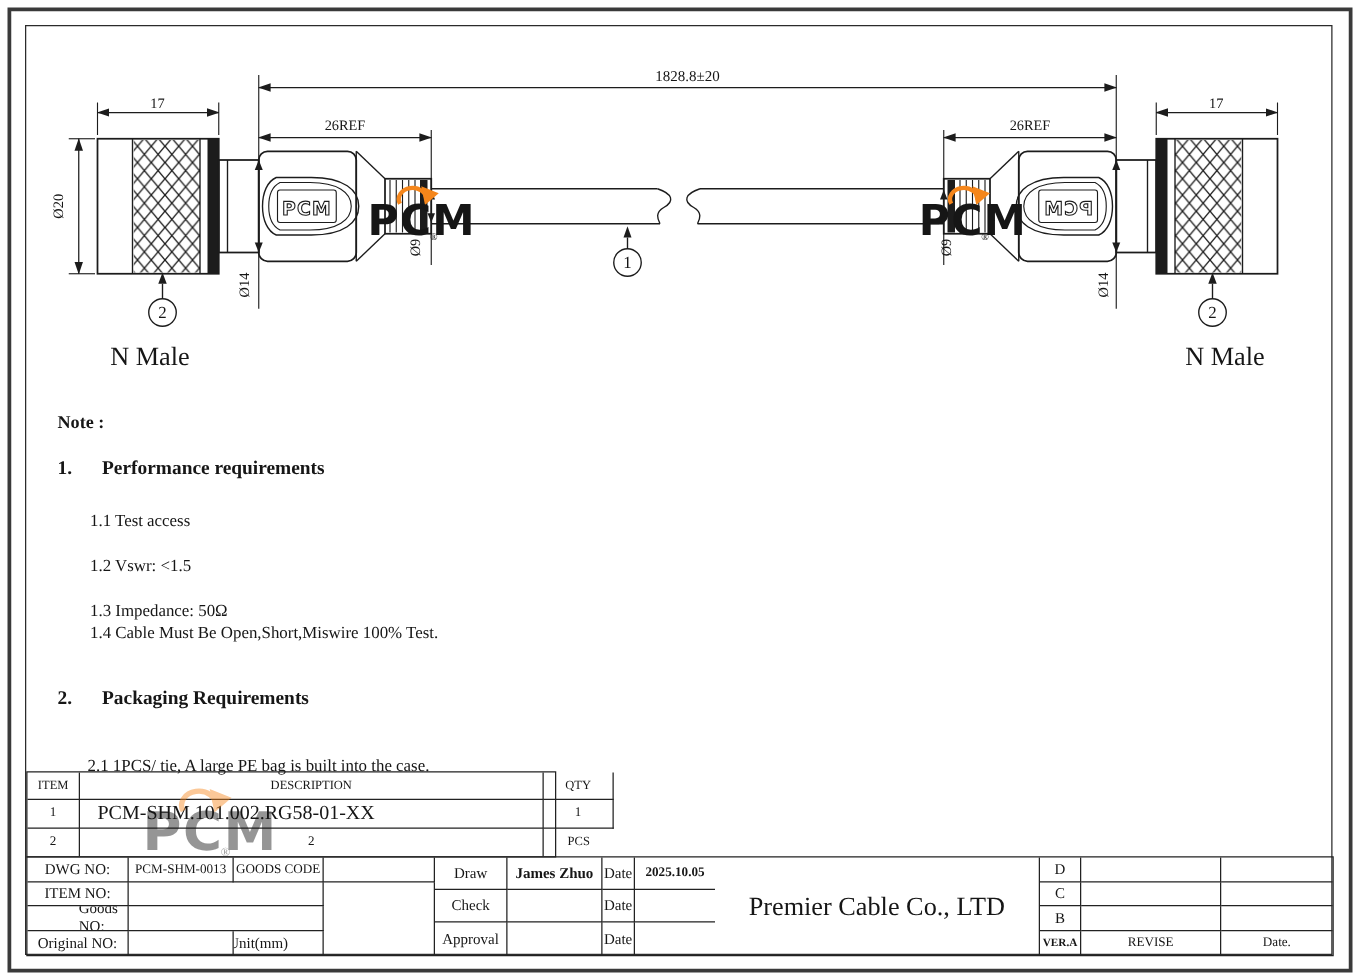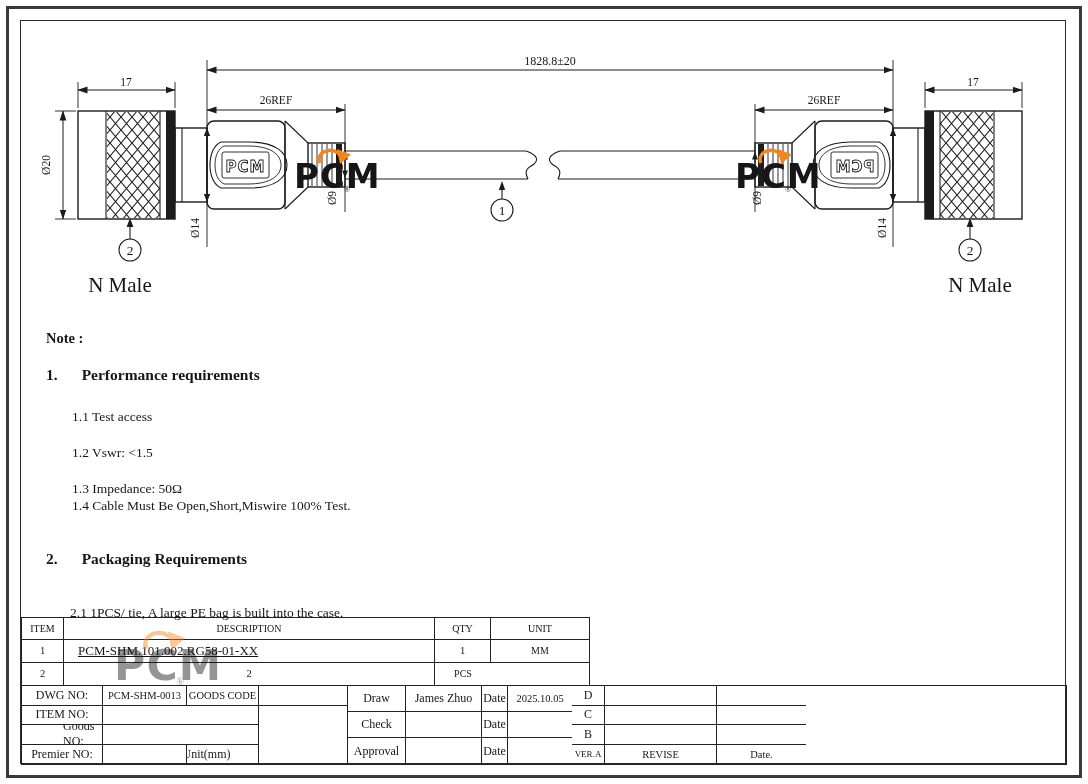--- a/index.html
+++ b/index.html
@@ -18,40 +18,40 @@
   .balloon-txt{font-size:13.5px;}
   .nmale{font-size:21px;}
   .badge-txt{font:bold 15px "DejaVu Sans",sans-serif;fill:#ffffff;stroke:#1c1c1c;stroke-width:0.9;letter-spacing:1px;}
   .wm-text{font:bold 34px "DejaVu Sans",sans-serif;letter-spacing:1px;}
   
   .note-line{position:absolute;white-space:nowrap;}
   .nt{font-weight:bold;font-size:14.5px;}
   .nh{font-weight:bold;font-size:15.5px;display:flex;gap:24px;}
   .ni{font-size:13.5px;}
   
-  .pt{position:absolute;left:21px;top:617px;width:569px;height:69px;border:1.5px solid #222;
+  .pt{position:absolute;left:21px;top:617px;width:424px;height:69px;border:1.5px solid #222;
       box-sizing:border-box;display:grid;grid-template-columns:42px 371px 56px 1fr;grid-template-rows:repeat(3,1fr);}
   .pt .c{border-right:1px solid #222;border-bottom:1px solid #222;display:flex;align-items:center;
          justify-content:center;font-size:10px;overflow:hidden;}
-  .pt .desc{justify-content:flex-start;padding-left:14px;font-size:13px;text-decoration:underline;}
+  .pt .desc{justify-content:flex-start;padding-left:14px;font-size:16px;}
   .pt .num{font-size:10.5px;}
   .wm-table{position:absolute;left:104px;top:618px;width:190px;height:68px;overflow:hidden;pointer-events:none;}
   
   .tb{position:absolute;left:21px;top:685px;width:1046px;height:80px;border:1.5px solid #222;
       box-sizing:border-box;display:flex;}
   .tb .cell{border-right:1px solid #222;border-bottom:1px solid #222;display:flex;align-items:center;
             justify-content:center;overflow:hidden;box-sizing:border-box;}
   .tb-a{width:326px;display:grid;grid-template-columns:81px 84px 72px 1fr;grid-template-rows:repeat(4,1fr);}
   .tb-b{width:224px;display:grid;grid-template-columns:58px 76px 26px 1fr;grid-template-rows:repeat(3,1fr);}
   .tb-co{width:260px;border-right:1px solid #222;display:flex;align-items:center;justify-content:center;
          font-size:21px;box-sizing:border-box;}
   .tb-c{width:234px;display:grid;grid-template-columns:33px 112px 1fr;grid-template-rows:repeat(4,1fr);}
   .lbl{font-size:12px;}
   .sm{font-size:10.5px;}
-  .bold{font-weight:normal;}
+  .bold{font-weight:bold;}
   .unitcell{justify-content:flex-start;padding-left:4px;gap:2px;font-size:12px;}
 </style>
 </head>
 <body>
 
 <div class="page">
   <div class="border-outer"></div>
   <div class="border-inner"></div>
 
   <svg style="position:absolute;left:0;top:0;" width="1088" height="340" viewBox="0 0 1088 340">
@@ -224,21 +224,21 @@
       <div class="cell sm" style="grid-area:1/3;">GOODS CODE</div>
       <div class="cell" style="grid-area:1/4;"></div>
 
       <div class="cell lbl" style="grid-area:2/1;">ITEM NO:</div>
       <div class="cell" style="grid-area:2/2/3/4;"></div>
       <div class="cell" style="grid-area:2/4/5/5;border-bottom:none;"></div>
 
       <div class="cell lbl" style="grid-area:3/1;padding-left:41px;">Goods NO:</div>
       <div class="cell" style="grid-area:3/2/4/4;"></div>
 
-      <div class="cell lbl" style="grid-area:4/1;border-bottom:none;">Premier NO:</div>
+      <div class="cell lbl" style="grid-area:4/1;border-bottom:none;">Original NO:</div>
       <div class="cell" style="grid-area:4/2;border-bottom:none;"></div>
       <div class="cell unitcell" style="grid-area:4/3;border-bottom:none;gap:36px;">
         <span>Unit(mm)</span>
         <svg width="58" height="18" viewBox="0 0 58 18">
           <circle cx="10" cy="9" r="6" fill="none" stroke="#222" stroke-width="1.1"></circle>
           <circle cx="10" cy="9" r="2.4" fill="none" stroke="#222" stroke-width="1"></circle>
           <line x1="1" y1="9" x2="19" y2="9" stroke="#222" stroke-width="1"></line>
           <line x1="10" y1="0" x2="10" y2="18" stroke="#222" stroke-width="1"></line>
           <polygon points="32,5 50,2 50,16 32,13" fill="none" stroke="#222" stroke-width="1.1"></polygon>
           <line x1="27" y1="9" x2="56" y2="9" stroke="#222" stroke-width="0.9" stroke-dasharray="5 2 1 2"></line>
@@ -256,32 +256,33 @@
       <div class="cell"></div>
       <div class="cell lbl">Date</div>
       <div class="cell" style="border-right:none;"></div>
 
       <div class="cell lbl" style="border-bottom:none;">Approval</div>
       <div class="cell" style="border-bottom:none;"></div>
       <div class="cell lbl" style="border-bottom:none;">Date</div>
       <div class="cell" style="border:none;"></div>
     </div>
 
+    <div class="tb-co">Premier Cable Co., LTD</div>
 
     <div class="tb-c">
       <div class="cell lbl">D</div>
       <div class="cell"></div>
       <div class="cell" style="border-right:none;"></div>
 
       <div class="cell lbl">C</div>
       <div class="cell"></div>
       <div class="cell" style="border-right:none;"></div>
 
       <div class="cell lbl">B</div>
       <div class="cell"></div>
       <div class="cell" style="border-right:none;"></div>
 
-      <div class="cell" style="font-size:9px;border-bottom:none;">VER.A</div>
+      <div class="cell" style="font-size:9px;border-bottom:none;font-weight:bold;">VER.A</div>
       <div class="cell" style="font-size:10.5px;border-bottom:none;">REVISE</div>
       <div class="cell" style="font-size:10.5px;border:none;">Date.</div>
     </div>
   </div>
 </div>
 
 </body></html>

